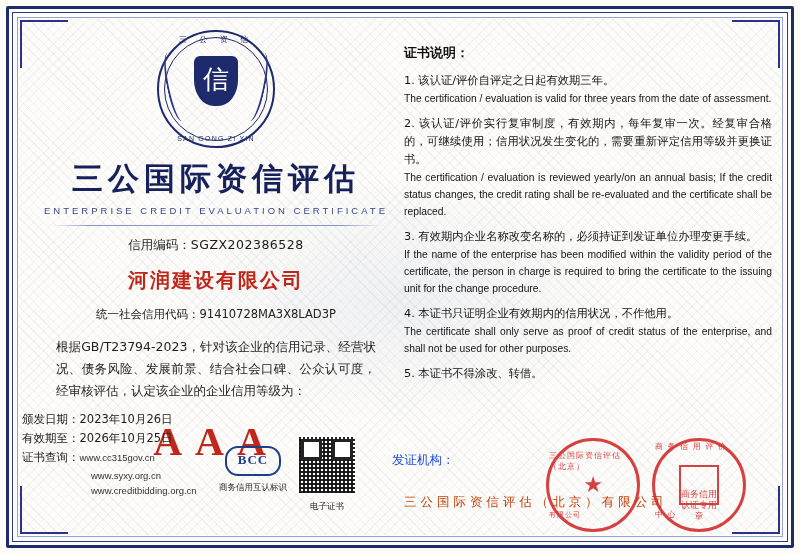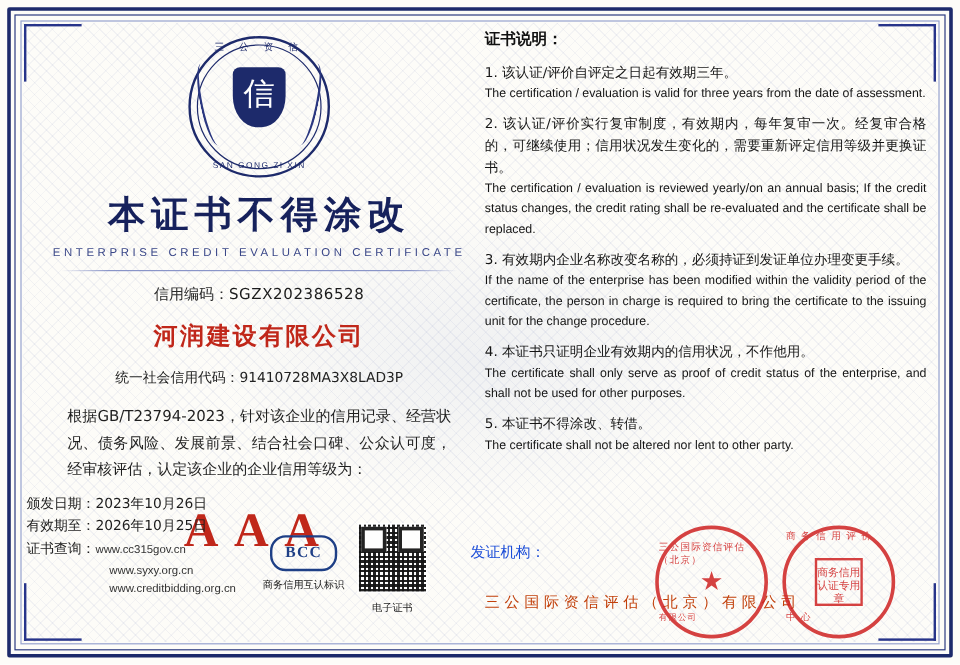--- a/index.html
+++ b/index.html
@@ -282,21 +282,21 @@
     margin-top: 7px;
     font-size: 8.5px;
     color: #222;
     font-family: "DejaVu Sans", sans-serif;
   }
 
   
   .right {
     position: absolute;
     left: 404px;
-    top: 24px;
+    top: 44px;
     width: 368px;
   }
   .right h2 {
     margin: 0 0 10px 0;
     font-size: 13px;
     font-weight: bold;
     color: #111;
     font-family: "DejaVu Sans", sans-serif;
   }
   .note {
@@ -379,21 +379,21 @@
     left: 50%;
     top: 50%;
     transform: translate(-50%,-50%);
     width: 40px;
     height: 40px;
     border: 2px solid #cf2222;
     color: #cf2222;
     font-size: 9px;
     line-height: 11px;
     text-align: center;
-    padding-top: 6px;
+    padding-top: 22px;
     box-sizing: border-box;
     font-family: "DejaVu Sans", sans-serif;
   }
 </style>
 </head>
 <body>
 
 <div class="cert">
   <div class="border-outer"></div>
   <div class="border-mid"></div>
@@ -410,21 +410,21 @@
     <div class="emblem">
       <div class="ring"></div>
       <div class="ring2"></div>
       <div class="wheat-l"></div>
       <div class="wheat-r"></div>
       <div class="arc-top">三 公 资 信</div>
       <div class="shield">信</div>
       <div class="arc-bottom">SAN GONG ZI XIN</div>
     </div>
 
-    <div class="title-cn">本证书不得涂改</div>
+    <div class="title-cn">三公国际资信评估</div>
     <div class="title-en">ENTERPRISE CREDIT EVALUATION CERTIFICATE</div>
     <div class="rule"></div>
 
     <div class="row-label">
       <span>信用编码：</span><span class="val">SGZX202386528</span>
     </div>
 
     <div class="company">河润建设有限公司</div>
 
     <div class="usci">
@@ -474,21 +474,20 @@
     <div class="note">
       <div class="cn">3. 有效期内企业名称改变名称的，必须持证到发证单位办理变更手续。</div>
       <div class="en">If the name of the enterprise has been modified within the validity period of the certificate, the person in charge is required to bring the certificate to the issuing unit for the change procedure.</div>
     </div>
     <div class="note">
       <div class="cn">4. 本证书只证明企业有效期内的信用状况，不作他用。</div>
       <div class="en">The certificate shall only serve as proof of credit status of the enterprise, and shall not be used for other purposes.</div>
     </div>
     <div class="note">
       <div class="cn">5. 本证书不得涂改、转借。</div>
-      <div class="en">The certificate shall not be altered nor lent to other party.</div>
     </div>
   </div>
 
   <div class="issuer-row">发证机构：</div>
   <div class="issuer-name">三 公 国 际 资 信 评 估 （ 北 京 ） 有 限 公 司</div>
 
   <div class="seal round">
     <div class="arc top">三公国际资信评估（北京）</div>
     <div class="star">★</div>
     <div class="arc bottom">有限公司</div>

